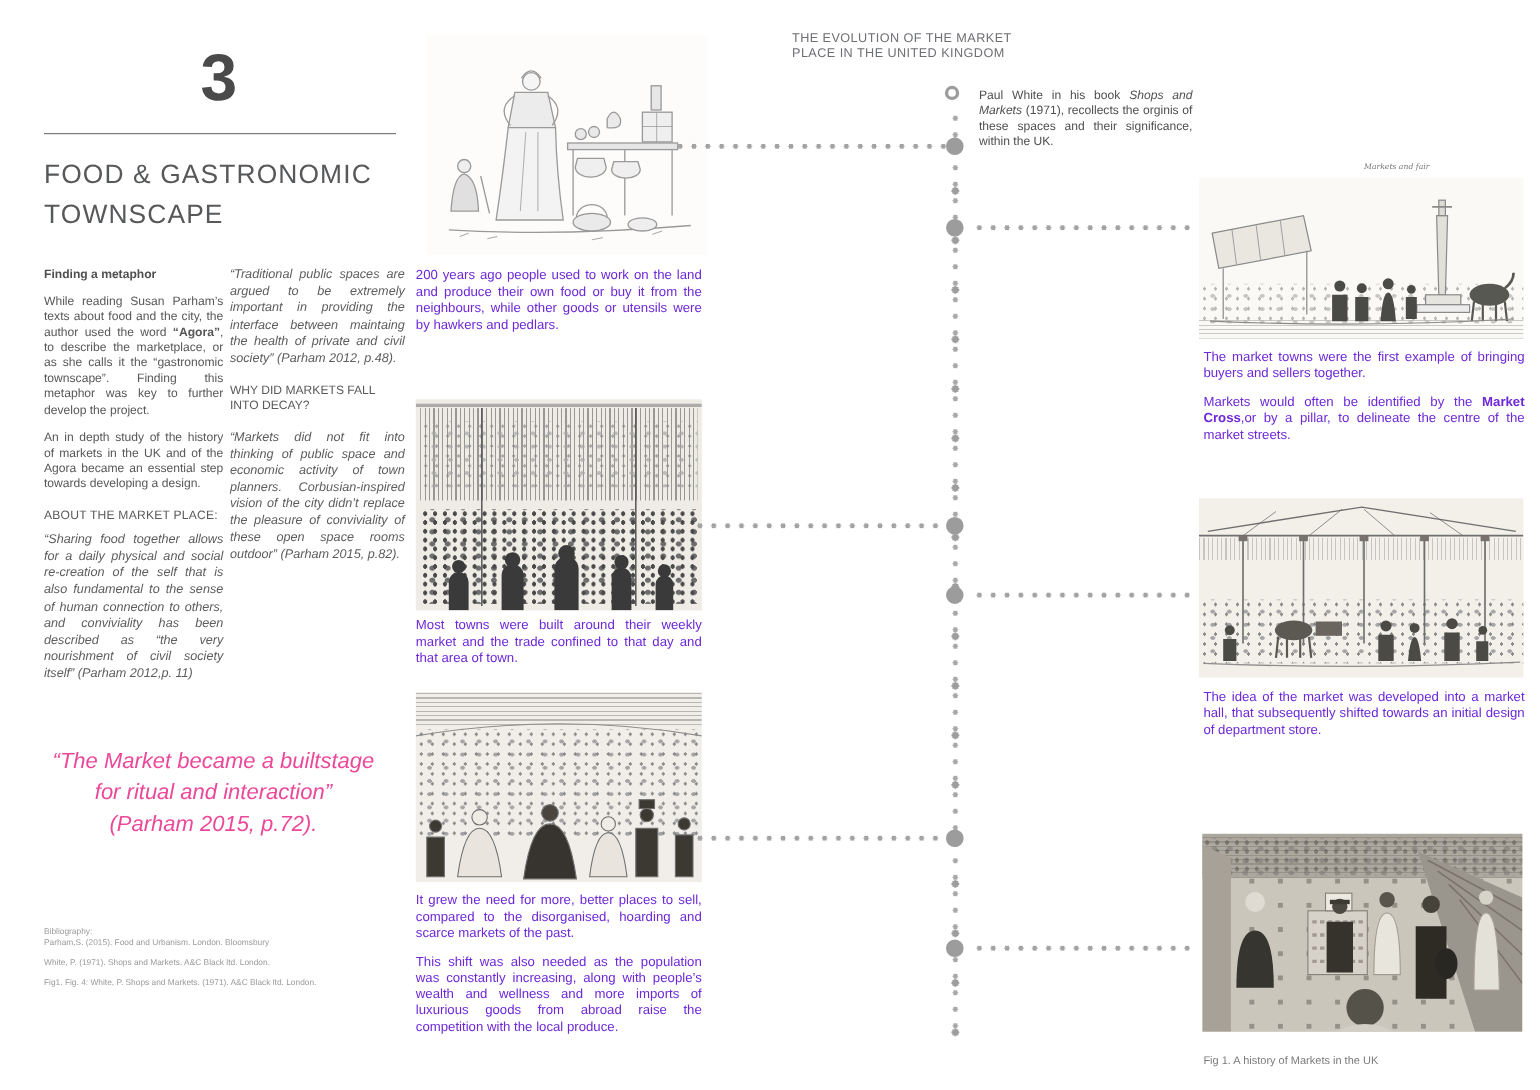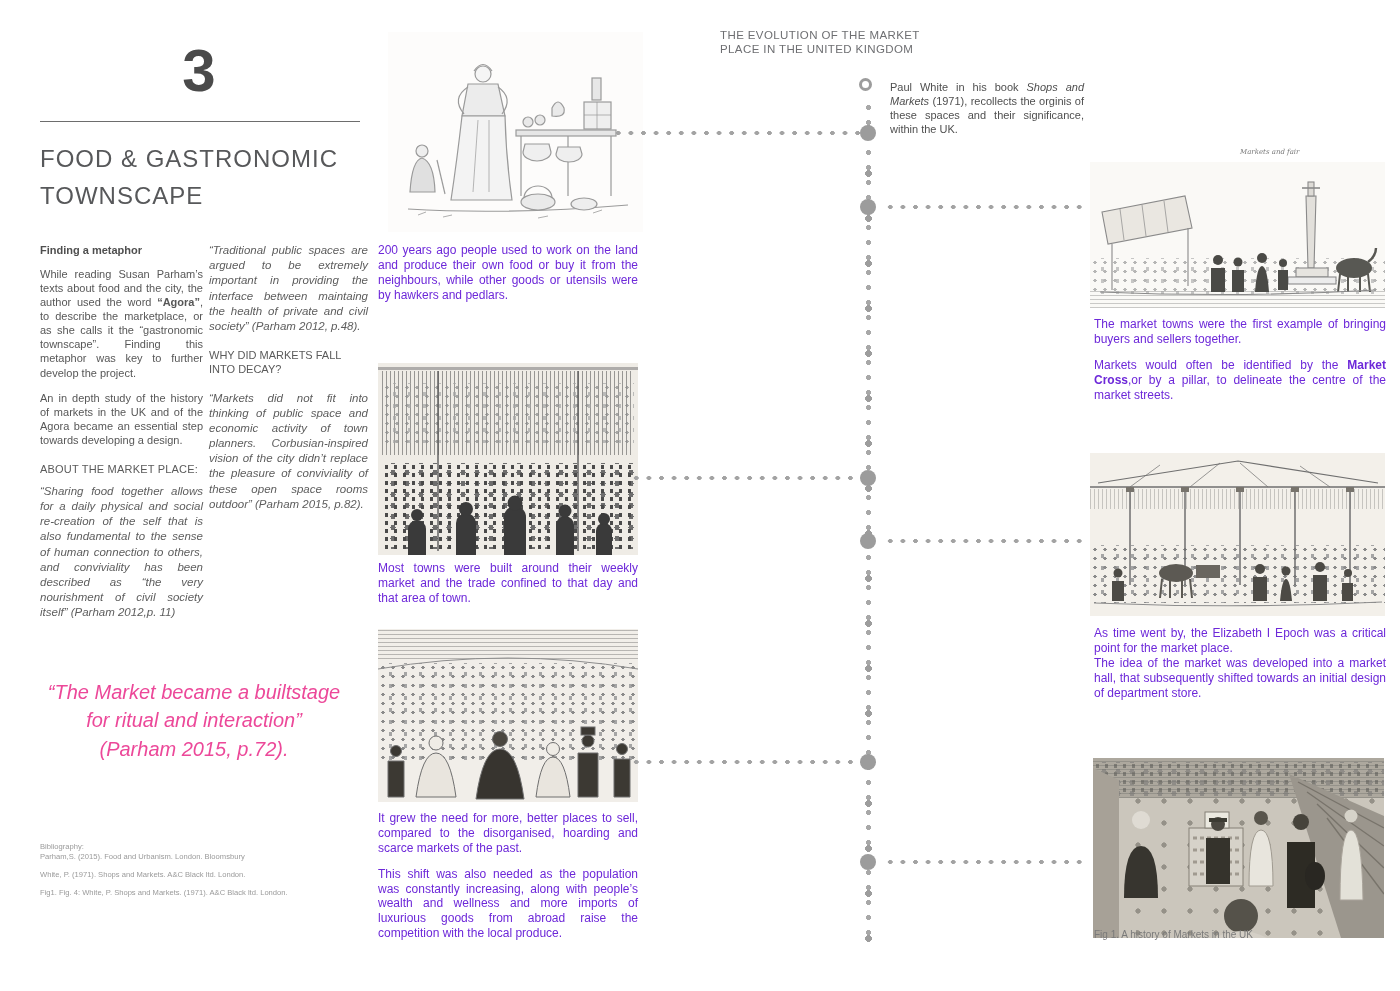--- a/index.html
+++ b/index.html
@@ -61,21 +61,21 @@
   .tl-node { position:absolute; width:16px; height:16px; border-radius:50%; background:#9c9c9c; }
   .tl-start { position:absolute; width:13px; height:13px; border:3.5px solid #9c9c9c;
               border-radius:50%; background:#fff; }
   .tl-head { position:absolute; left:720px; top:28px; width:330px; text-align:left;
              font-size:11.5px; color:#6e6f72; letter-spacing:.4px; line-height:1.25; }
   .tl-intro { position:absolute; left:890px; top:80px; width:194px; font-size:11px;
               line-height:1.28; text-align:justify; color:#4f4f4f; }
 
   .cap-serif { position:absolute; left:1240px; top:148px; width:145px; text-align:left;
                font-family:"DejaVu Serif", serif; font-style:italic; font-size:7px; color:#777; }
-  .fig-cap { position:absolute; left:1094px; top:929px; font-size:10px; color:#7a7a7a; }
+  .fig-cap { position:absolute; left:1094px; top:959px; font-size:10px; color:#7a7a7a; }
 
   .b { font-weight:bold; }
   .i { font-style:italic; }
 </style>
 </head>
 <body>
 
 <div class="page">
 
   <div class="page-num">3</div>
@@ -313,21 +313,20 @@
             <path d="M252,148 v-18 h11 v18 Z"></path>
           <circle cx="28" cy="120" r="4.5"></circle>
             <path d="M22,148 v-20 h12 v20 Z"></path>
         </g>
         <path d="M4,150 Q150,156 292,149" stroke="#8d8d8d"></path>
       </g>
     </svg>
   </div>
 
   <div style="position:absolute; left:1094px; top:626px; width:292px;">
-    <p class="cent-txt" style="margin-bottom:0;">As time went by, the Elizabeth I Epoch was a critical point for the market place.</p>
     <p class="cent-txt">The idea of the market was developed into a market hall, that subsequently shifted towards an initial design of department store.</p>
   </div>
 
   <div class="fig" style="left:1093px; top:758px; width:291px; height:180px; background:#ccc8c0;">
     <div class="layer" style="left:0; top:0; width:291px; height:180px;
          background-image: radial-gradient(circle 2.6px, #8f8b84 97%, rgba(0,0,0,0));
          background-size: 26px 22px; background-position: 6px 10px;"></div>
     <div class="layer" style="left:0; top:0; width:291px; height:40px; background:#aaa69e;"></div>
     <div class="layer hatch-h" style="left:0; top:0; width:291px; height:40px; opacity:.9;"></div>
     <div class="layer speckle" style="left:0; top:4px; width:291px; height:34px; opacity:.55;"></div>

